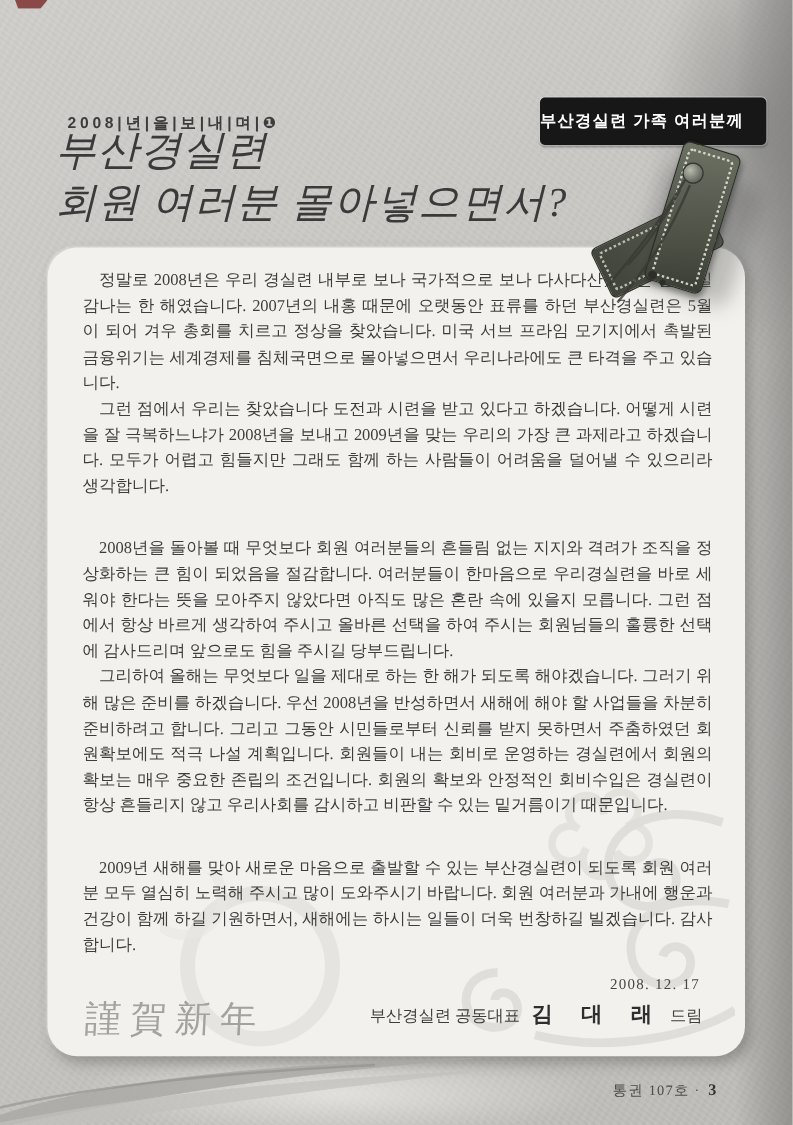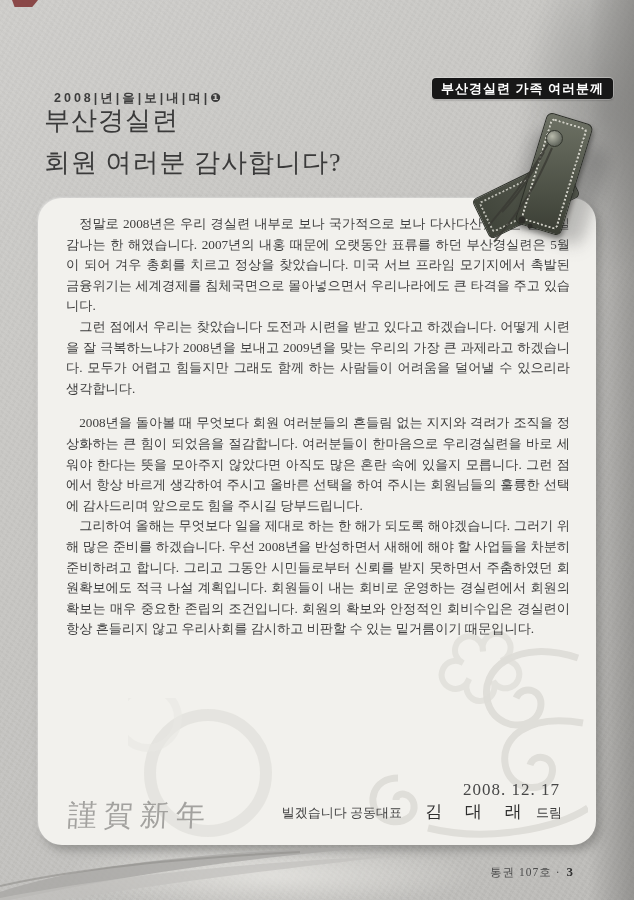--- a/index.html
+++ b/index.html
@@ -15,41 +15,41 @@
         filter:blur(6px);}
   .bg-edge{position:absolute;right:0;top:0;width:46px;height:900px;
         background:linear-gradient(to right,rgba(120,119,117,0) 0%,rgba(122,121,119,.35) 55%,rgba(108,107,105,.5) 100%);}
   .bg-light{position:absolute;left:60px;top:840px;width:420px;height:70px;border-radius:50%;
         background:radial-gradient(closest-side,rgba(235,234,230,.8),rgba(235,234,230,0));filter:blur(4px);}
   .corner-mark{position:absolute;left:12px;top:0;width:26px;height:7px;background:#7e3030;opacity:.85;
         clip-path:polygon(0 0,100% 0,78% 100%,10% 100%);}
 
   .header-label{position:absolute;left:54px;top:48px;font-family:"Liberation Sans","DejaVu Sans",sans-serif;
         font-size:12.5px;letter-spacing:3px;color:#3c3c3c;font-weight:bold;margin-top:42px;}
-  .badge{position:absolute;left:432px;top:78px;width:181px;height:21px;background:#171717;border-radius:4px;
+  .badge{position:absolute;left:432px;top:78px;width:181px;height:38px;background:#171717;border-radius:4px;
         box-shadow:0 0 0 1px rgba(250,250,250,.35),0 1px 2px rgba(0,0,0,.4);
-        display:flex;align-items:center;justify-content:center;}
+        display:flex;align-items:center;}
   .badge span{color:#fff;font-family:"Liberation Sans","DejaVu Sans",sans-serif;font-size:13px;font-weight:bold;letter-spacing:1px;}
 
   .title{position:absolute;left:44px;top:100px;margin:0;color:#3a3a3a;font-weight:500;
         font-family:"Liberation Serif","DejaVu Serif",serif;}
-  .title .t1,.title .t2{display:block;font-size:26px;line-height:42px;letter-spacing:1px;}
+  .title .t1,.title .t2{display:block;font-size:33px;line-height:42px;letter-spacing:1px;font-style:italic;}
 
   .card{position:absolute;left:38px;top:198px;width:558px;height:647px;background:#f2f1ed;border-radius:24px;
         box-shadow:4px 5px 10px rgba(60,60,58,.35), -1px -1px 2px rgba(255,255,255,.4);}
   .card .wm{position:absolute;pointer-events:none;}
 
   .letter-body{position:absolute;left:28px;right:26px;top:16px;color:#3d3d3d;
         font-size:13.2px;line-height:20.6px;text-align:justify;}
   .letter-body p{margin:0;text-indent:1em;}
-  .letter-body p.gap{margin-top:14px;font-family:Liberation Serif, serif;}
+  .letter-body p.gap{margin-top:29px;font-family:Liberation Serif, serif;}
 
-  .letter-date{position:absolute;right:36px;top:582px;font-size:17px;color:#474747;letter-spacing:1px;}
+  .letter-date{position:absolute;right:36px;top:582px;font-size:12px;color:#474747;letter-spacing:1px;}
   .letter-sig{position:absolute;right:34px;top:602px;font-size:13px;color:#3d3d3d;}
-  .letter-sig .name{font-weight:normal;font-size:17px;letter-spacing:9px;margin:0 2px 0 20px;
+  .letter-sig .name{font-weight:bold;font-size:17px;letter-spacing:9px;margin:0 2px 0 6px;
         font-family:"Liberation Sans","DejaVu Sans",sans-serif;color:#2e2e2e;}
   .calligraphy{position:absolute;left:30px;top:598px;font-size:29px;letter-spacing:7px;color:#a3a29f;
         font-family:"Liberation Serif","DejaVu Serif",serif;transform:skewX(-3deg);}
 
   
   .ornament{position:absolute;left:488px;top:108px;width:120px;height:140px;}
   .orn-shadow{position:absolute;left:30px;top:30px;width:80px;height:100px;background:rgba(90,90,88,.35);
         filter:blur(8px);border-radius:12px;transform:rotate(18deg);}
   .orn-card2{position:absolute;left:16px;top:40px;width:42px;height:98px;transform:rotate(64deg);
         background:linear-gradient(160deg,#5a5e53,#3f4339);border-radius:5px;border:1px solid #2e312a;}
@@ -78,21 +78,21 @@
   <div class="header-label">
     <span>2008|년|을|보|내|며|❶</span>
   </div>
 
   <div class="badge">
     <span>부산경실련 가족 여러분께</span>
   </div>
 
   <h1 class="title">
     <span class="t1">부산경실련</span>
-    <span class="t2">회원 여러분 감사합니다?</span>
+    <span class="t2">회원 여러분 몰아넣으면서?</span>
   </h1>
 
   <div class="card">
 
     <svg class="wm" style="left:330px;top:430px;" width="220" height="210" viewBox="0 0 220 210">
       <g fill="none" stroke="#dedcd7" stroke-width="7" opacity="0.9">
         <path d="M210,30 C150,10 110,40 120,75 C128,102 165,104 172,82 C178,62 155,55 148,70"></path>
         <path d="M215,95 C160,85 130,110 138,140 C145,165 180,165 184,146 C188,128 166,124 162,137"></path>
         <path d="M30,150 C5,150 -2,175 12,188 C26,200 48,192 46,177 C44,164 28,163 28,172"></path>
         <path d="M60,200 C120,215 190,200 220,180"></path>
@@ -102,26 +102,27 @@
     <svg class="wm" style="left:90px;top:500px;" width="160" height="150" viewBox="0 0 160 150">
       <circle cx="80" cy="75" r="58" fill="none" stroke="#e3e2dd" stroke-width="12" opacity="0.85"></circle>
       <circle cx="20" cy="20" r="30" fill="none" stroke="#e8e7e2" stroke-width="8" opacity="0.6"></circle>
     </svg>
 
     <div class="letter-body">
       <p>정말로 2008년은 우리 경실련 내부로 보나 국가적으로 보나 다사다산했다는 말이 실감나는 한 해였습니다. 2007년의 내홍 때문에 오랫동안 표류를 하던 부산경실련은 5월이 되어 겨우 총회를 치르고 정상을 찾았습니다. 미국 서브 프라임 모기지에서 촉발된 금융위기는 세계경제를 침체국면으로 몰아넣으면서 우리나라에도 큰 타격을 주고 있습니다.</p>
       <p>그런 점에서 우리는 찾았습니다 도전과 시련을 받고 있다고 하겠습니다. 어떻게 시련을 잘 극복하느냐가 2008년을 보내고 2009년을 맞는 우리의 가장 큰 과제라고 하겠습니다. 모두가 어렵고 힘들지만 그래도 함께 하는 사람들이 어려움을 덜어낼 수 있으리라 생각합니다.</p>
       <p class="gap">2008년을 돌아볼 때 무엇보다 회원 여러분들의 흔들림 없는 지지와 격려가 조직을 정상화하는 큰 힘이 되었음을 절감합니다. 여러분들이 한마음으로 우리경실련을 바로 세워야 한다는 뜻을 모아주지 않았다면 아직도 많은 혼란 속에 있을지 모릅니다. 그런 점에서 항상 바르게 생각하여 주시고 올바른 선택을 하여 주시는 회원님들의 훌륭한 선택에 감사드리며 앞으로도 힘을 주시길 당부드립니다.</p>
       <p>그리하여 올해는 무엇보다 일을 제대로 하는 한 해가 되도록 해야겠습니다. 그러기 위해 많은 준비를 하겠습니다. 우선 2008년을 반성하면서 새해에 해야 할 사업들을 차분히 준비하려고 합니다. 그리고 그동안 시민들로부터 신뢰를 받지 못하면서 주춤하였던 회원확보에도 적극 나설 계획입니다. 회원들이 내는 회비로 운영하는 경실련에서 회원의 확보는 매우 중요한 존립의 조건입니다. 회원의 확보와 안정적인 회비수입은 경실련이 항상 흔들리지 않고 우리사회를 감시하고 비판할 수 있는 밑거름이기 때문입니다.</p>
+      <p class="gap">2009년 새해를 맞아 새로운 마음으로 출발할 수 있는 부산경실련이 되도록 회원 여러분 모두 열심히 노력해 주시고 많이 도와주시기 바랍니다. 회원 여러분과 가내에 행운과 건강이 함께 하길 기원하면서, 새해에는 하시는 일들이 더욱 번창하길 빌겠습니다. 감사합니다.</p>
     </div>
 
     <div class="letter-date">2008. 12. 17</div>
 
     <div class="letter-sig">
-      <span>빌겠습니다 공동대표</span>
+      <span>부산경실련 공동대표</span>
       <span class="name">김 대 래</span>
       <span>드림</span>
     </div>
 
     <div class="calligraphy">謹賀新年</div>
   </div>
 
   <div class="ornament">
     <div class="orn-shadow"></div>
     <div class="orn-card2"></div>

